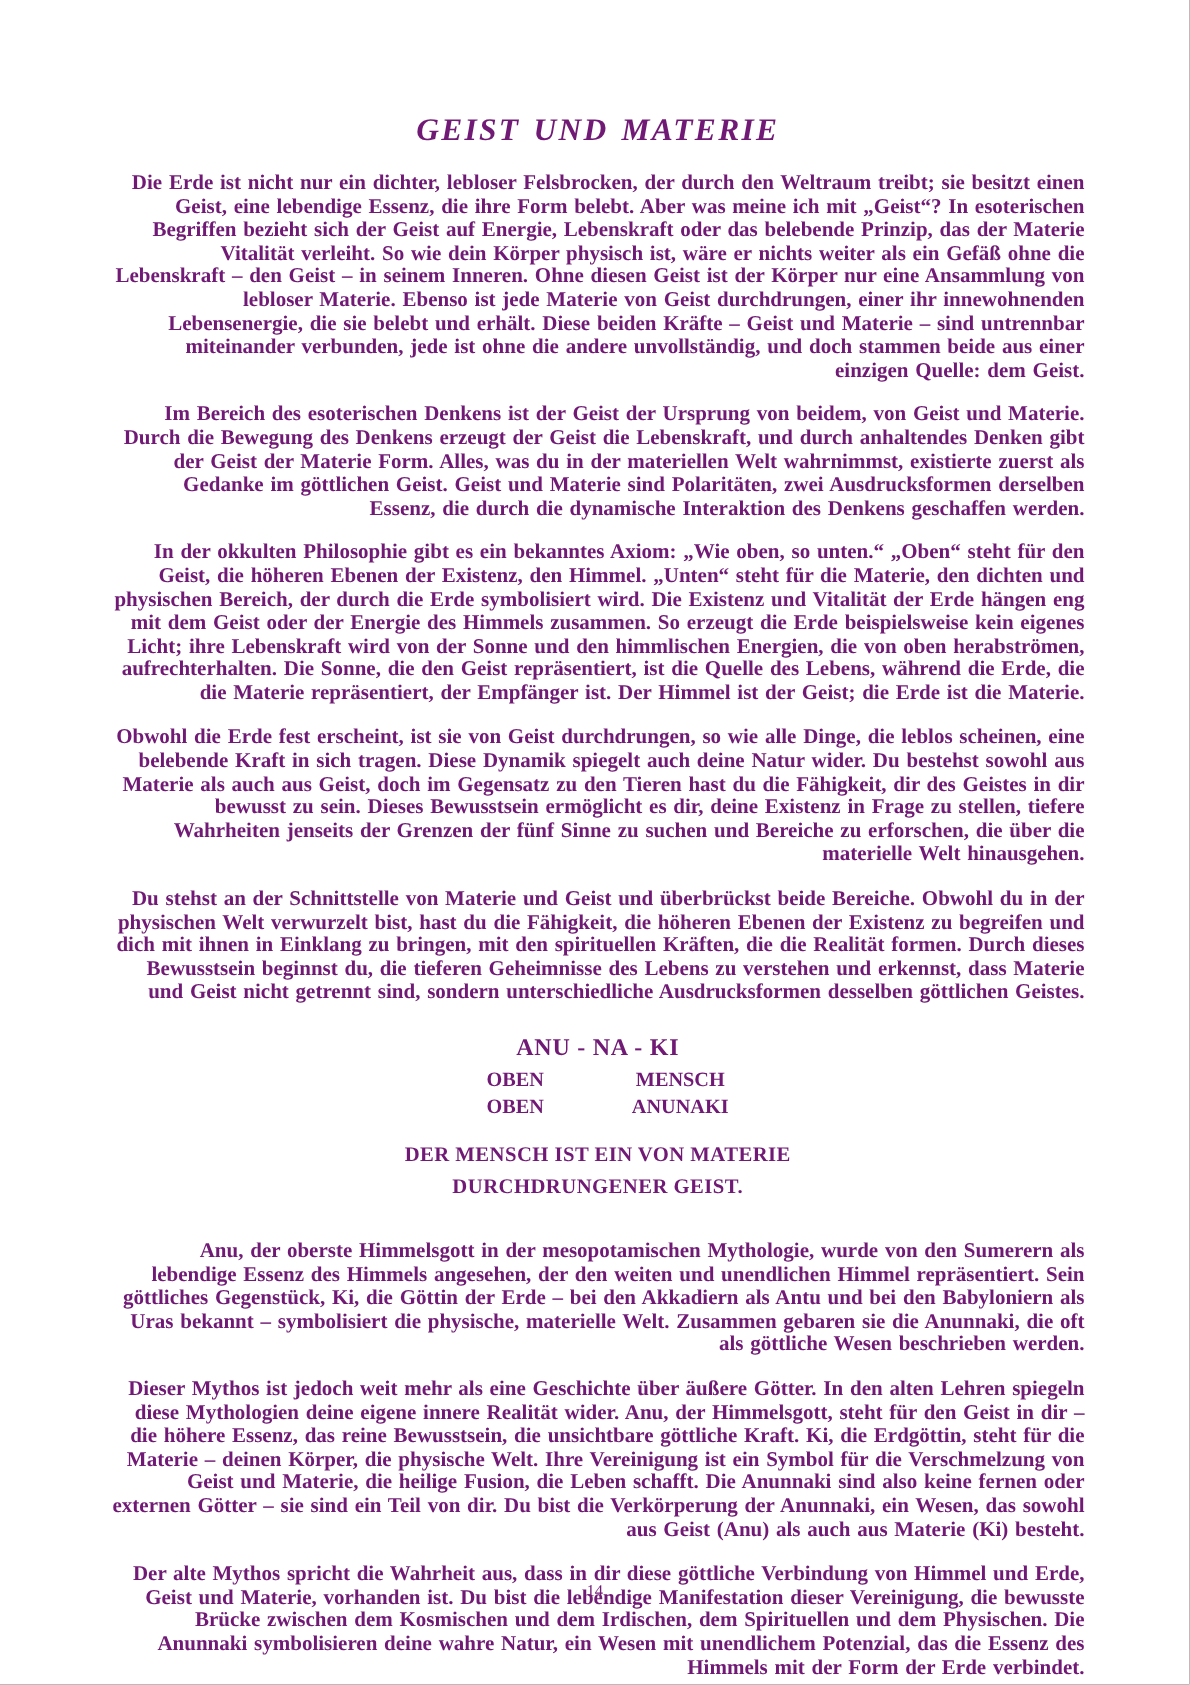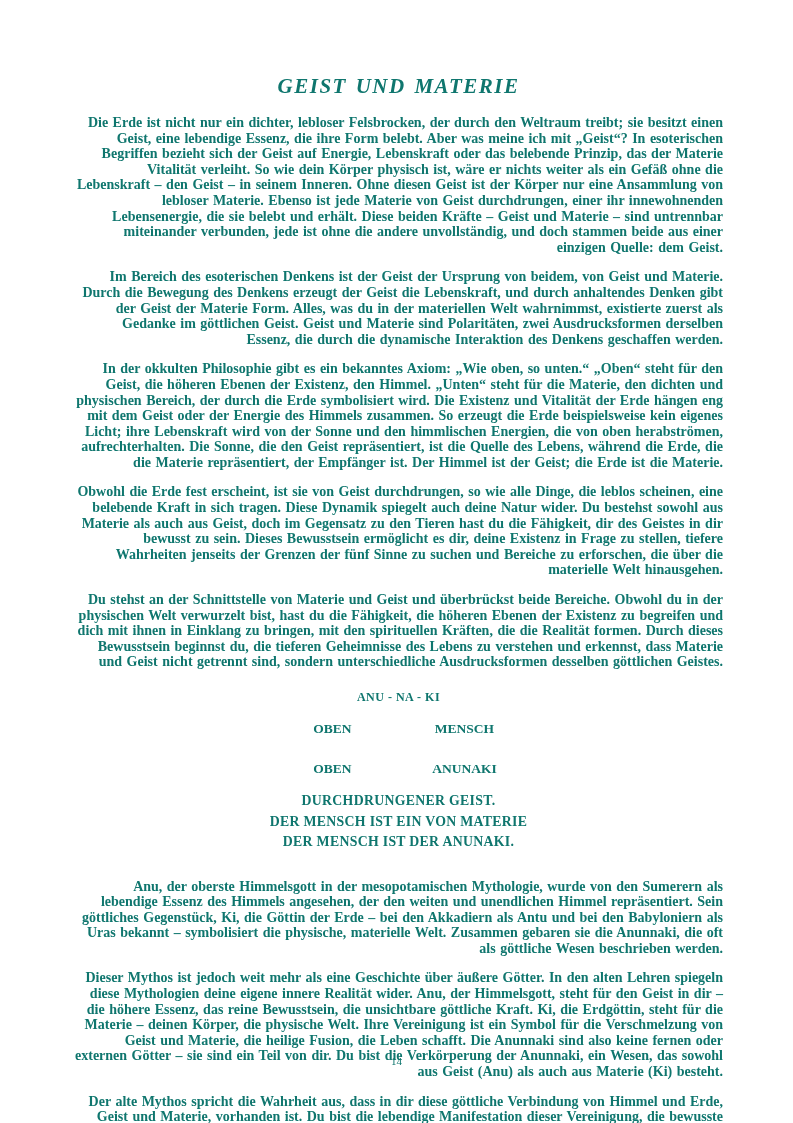--- a/index.html
+++ b/index.html
@@ -3,21 +3,21 @@
 <meta charset="utf-8">
 <style>
   * { margin: 0; padding: 0; box-sizing: border-box; }
   html, body { background: #888; }
   .page {
     position: relative;
     width: 793px;
     height: 1123px;
     margin: 0 auto;
     background: #ffffff;
-    color: #0f766e;
+    color: #701a75;
     font-family: "Liberation Serif", "DejaVu Serif", serif;
     font-weight: 700;
     overflow: hidden;
   }
   .content {
     padding: 74px 70px 0 74px;
   }
   .doc-title {
     font-size: 21px;
     font-style: italic;
@@ -32,33 +32,32 @@
     line-height: 15.6px;
     text-align: right;
     margin-bottom: 14px;
     word-spacing: 1px;
   }
   .anu-block {
     margin-top: 20px;
     text-align: center;
   }
   .anu-title {
-    font-size: 12px;
+    font-size: 16px;
     font-weight: 700;
     letter-spacing: 0.5px;
-    margin-bottom: 15px;
+    margin-bottom: 3px;
   }
   .anu-grid {
     display: grid;
     grid-template-columns: 110px 110px;
     justify-content: center;
     font-size: 13.5px;
     line-height: 18px;
     font-weight: 700;
-    gap: 22px;
   }
   .anu-grid span { text-align: center; }
   .statement-block {
     margin: 13px 0 26px;
     text-align: center;
     font-size: 13.8px;
     line-height: 20.5px;
     font-weight: 700;
     letter-spacing: 0.3px;
   }
@@ -94,23 +93,22 @@
       <div class="anu-title">ANU - NA - KI</div>
       <div class="anu-grid">
         <span>OBEN</span>
         <span>MENSCH</span>
         <span>OBEN</span>
         <span>ANUNAKI</span>
       </div>
     </div>
 
     <div class="statement-block">
+      <div>DER MENSCH IST EIN VON MATERIE</div>
       <div>DURCHDRUNGENER GEIST.</div>
-      <div>DER MENSCH IST EIN VON MATERIE</div>
-      <div>DER MENSCH IST DER ANUNAKI.</div>
     </div>
 
     <p class="body-paragraph">Anu, der oberste Himmelsgott in der mesopotamischen Mythologie, wurde von den Sumerern als lebendige Essenz des Himmels angesehen, der den weiten und unendlichen Himmel repräsentiert. Sein göttliches Gegenstück, Ki, die Göttin der Erde – bei den Akkadiern als Antu und bei den Babyloniern als Uras bekannt – symbolisiert die physische, materielle Welt. Zusammen gebaren sie die Anunnaki, die oft als göttliche Wesen beschrieben werden.</p>
 
     <p class="body-paragraph">Dieser Mythos ist jedoch weit mehr als eine Geschichte über äußere Götter. In den alten Lehren spiegeln diese Mythologien deine eigene innere Realität wider. Anu, der Himmelsgott, steht für den Geist in dir – die höhere Essenz, das reine Bewusstsein, die unsichtbare göttliche Kraft. Ki, die Erdgöttin, steht für die Materie – deinen Körper, die physische Welt. Ihre Vereinigung ist ein Symbol für die Verschmelzung von Geist und Materie, die heilige Fusion, die Leben schafft. Die Anunnaki sind also keine fernen oder externen Götter – sie sind ein Teil von dir. Du bist die Verkörperung der Anunnaki, ein Wesen, das sowohl aus Geist (Anu) als auch aus Materie (Ki) besteht.</p>
 
     <p class="body-paragraph">Der alte Mythos spricht die Wahrheit aus, dass in dir diese göttliche Verbindung von Himmel und Erde, Geist und Materie, vorhanden ist. Du bist die lebendige Manifestation dieser Vereinigung, die bewusste Brücke zwischen dem Kosmischen und dem Irdischen, dem Spirituellen und dem Physischen. Die Anunnaki symbolisieren deine wahre Natur, ein Wesen mit unendlichem Potenzial, das die Essenz des Himmels mit der Form der Erde verbindet.</p>
 
   </div>
 

